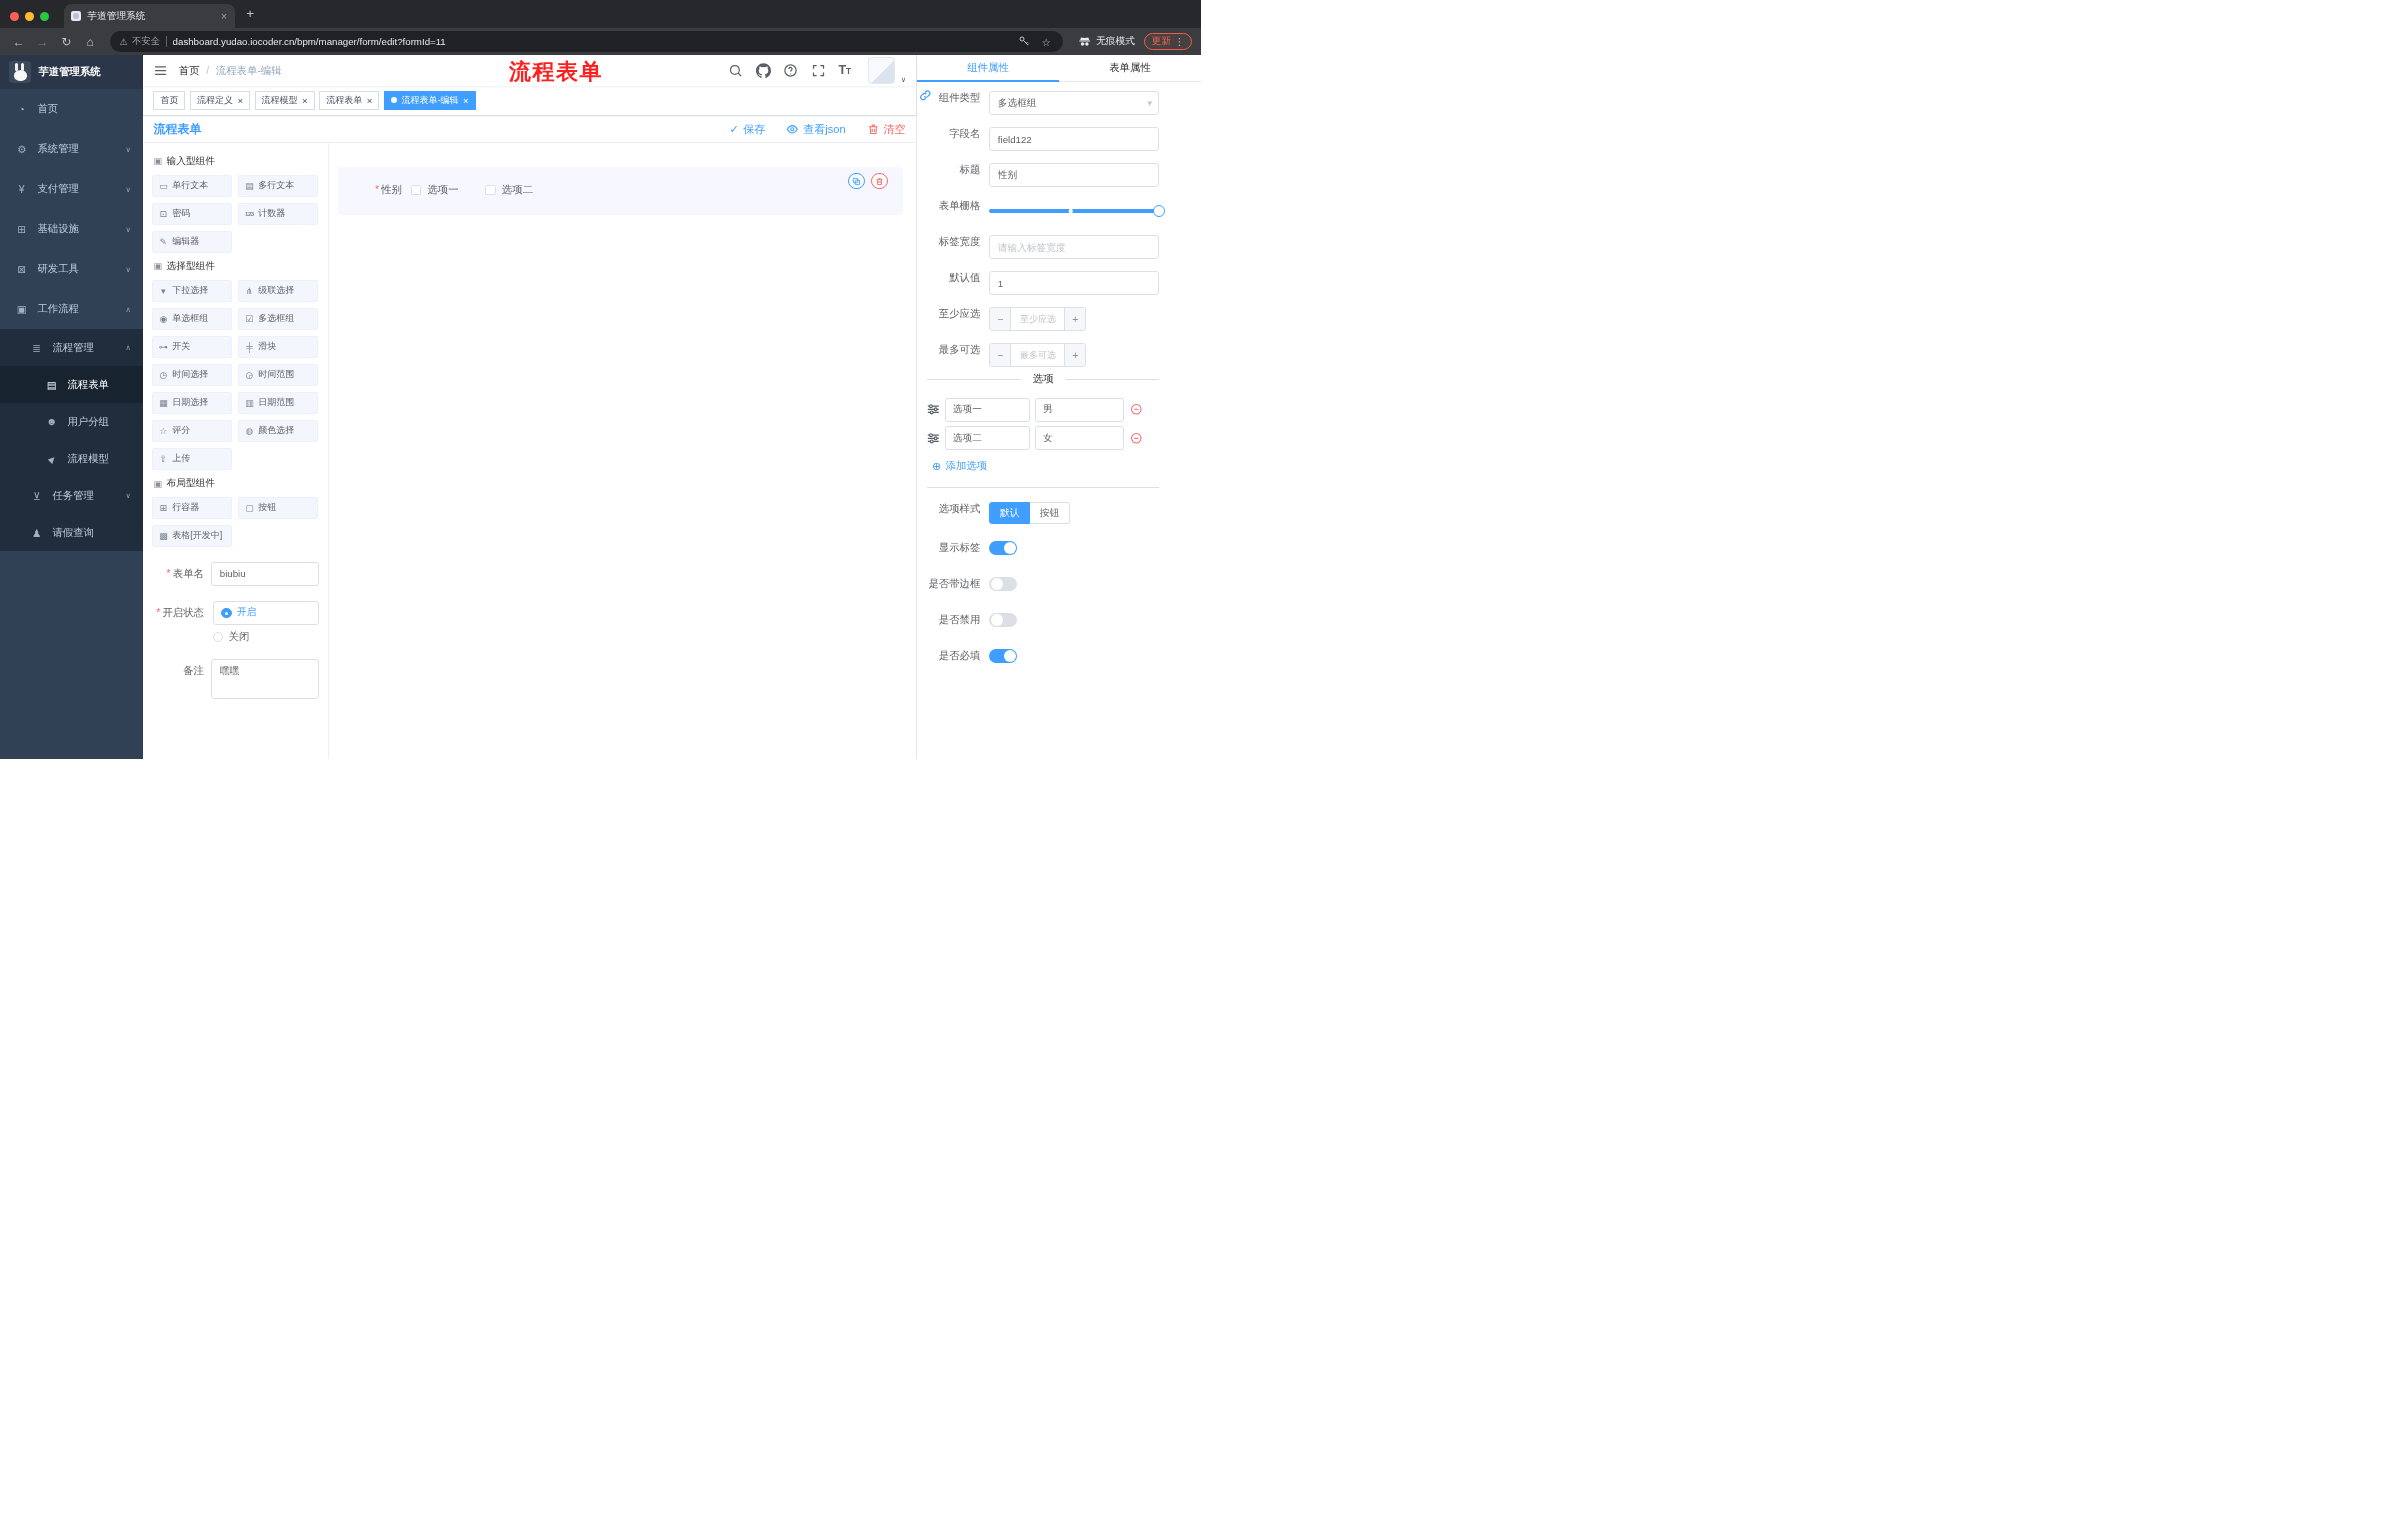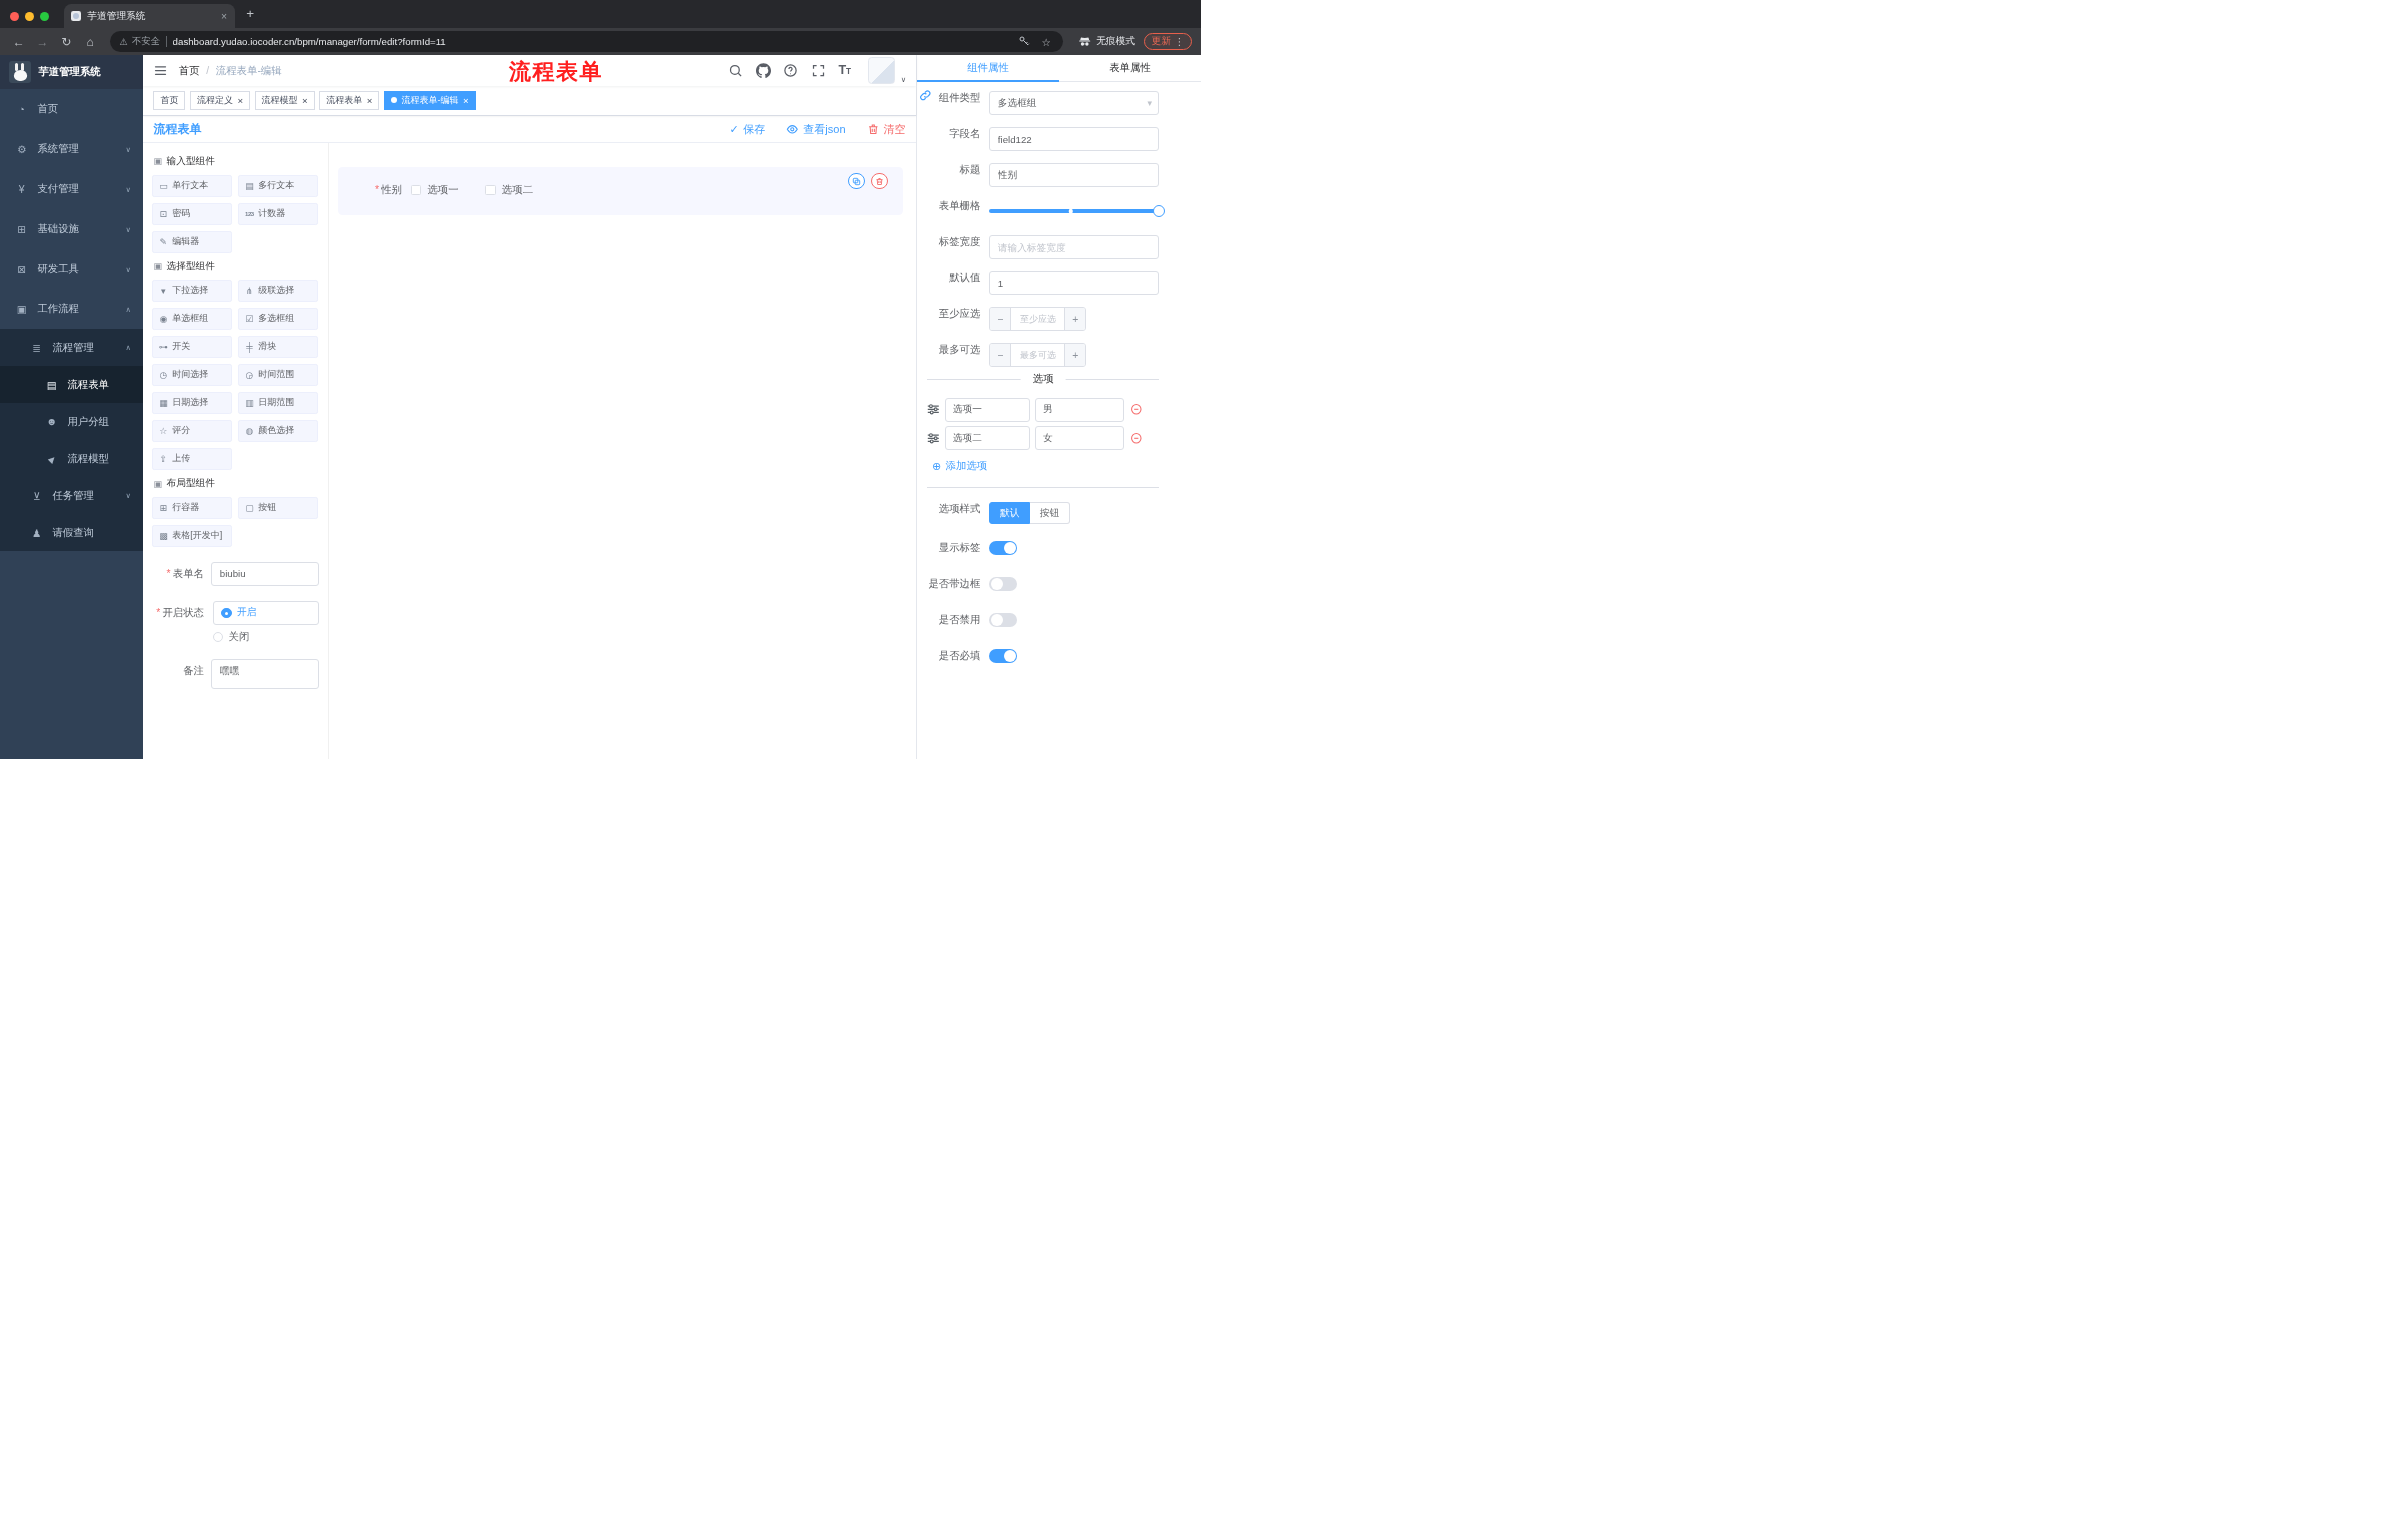--- a/index.html
+++ b/index.html
@@ -95,21 +95,21 @@
   .comp { width:80px; height:22px; background:#f4f6fe; border:0.7px solid #eceffc; border-radius:2.2px; display:flex; align-items:center; gap:3.7px; padding:0 5.2px; font-size:9px; color:#606266; cursor:grab; }
   .comp .cic { width:10.4px; text-align:center; color:#79828f; font-size:9px; flex-shrink:0; }
   .comp .cic.num { font-size:6px; font-weight:700; letter-spacing:-0.4px; }
 
   .pform { margin-top:15px; }
   .pf-row { display:flex; align-items:flex-start; margin-bottom:15px; }
   .pf-label { width:52px; flex-shrink:0; text-align:right; color:#606266; font-size:10.4px; padding-top:5.2px; }
   .pf-ctrl { flex:1; margin-left:7.4px; }
   .star { color:#f56c6c; margin-right:2.2px; }
   input.el, textarea.el { width:100%; height:24px; border:0.7px solid #dcdfe6; border-radius:3px; padding:0 7.4px; font-size:9.7px; color:#606266; outline:none; background:#fff; font-family:inherit; }
-  textarea.el { height:30px; padding:4.5px 7.4px; resize:none; }
+  textarea.el { height:40px; padding:4.5px 7.4px; resize:none; }
   input.el::placeholder, textarea.el::placeholder { color:#c0c4cc; }
   .radio { display:inline-flex; align-items:center; gap:5.2px; margin-right:21px; font-size:10.4px; color:#606266; padding-top:5.2px; cursor:pointer; }
   .rdot { width:10.4px; height:10.4px; border-radius:50%; border:0.7px solid #dcdfe6; background:#fff; position:relative; flex-shrink:0; }
   .radio.sel .rdot { border-color:#409eff; background:#409eff; }
   .radio.sel .rdot::after { content:""; position:absolute; left:3px; top:3px; width:3px; height:3px; border-radius:50%; background:#fff; }
   .radio.sel .rlab { color:#409eff; }
 
   
   .canvas { flex:1; min-width:0; padding:9px 10.4px 0 9px; position:relative; background:#fff; }
   .field-row { display:flex; align-items:center; }

